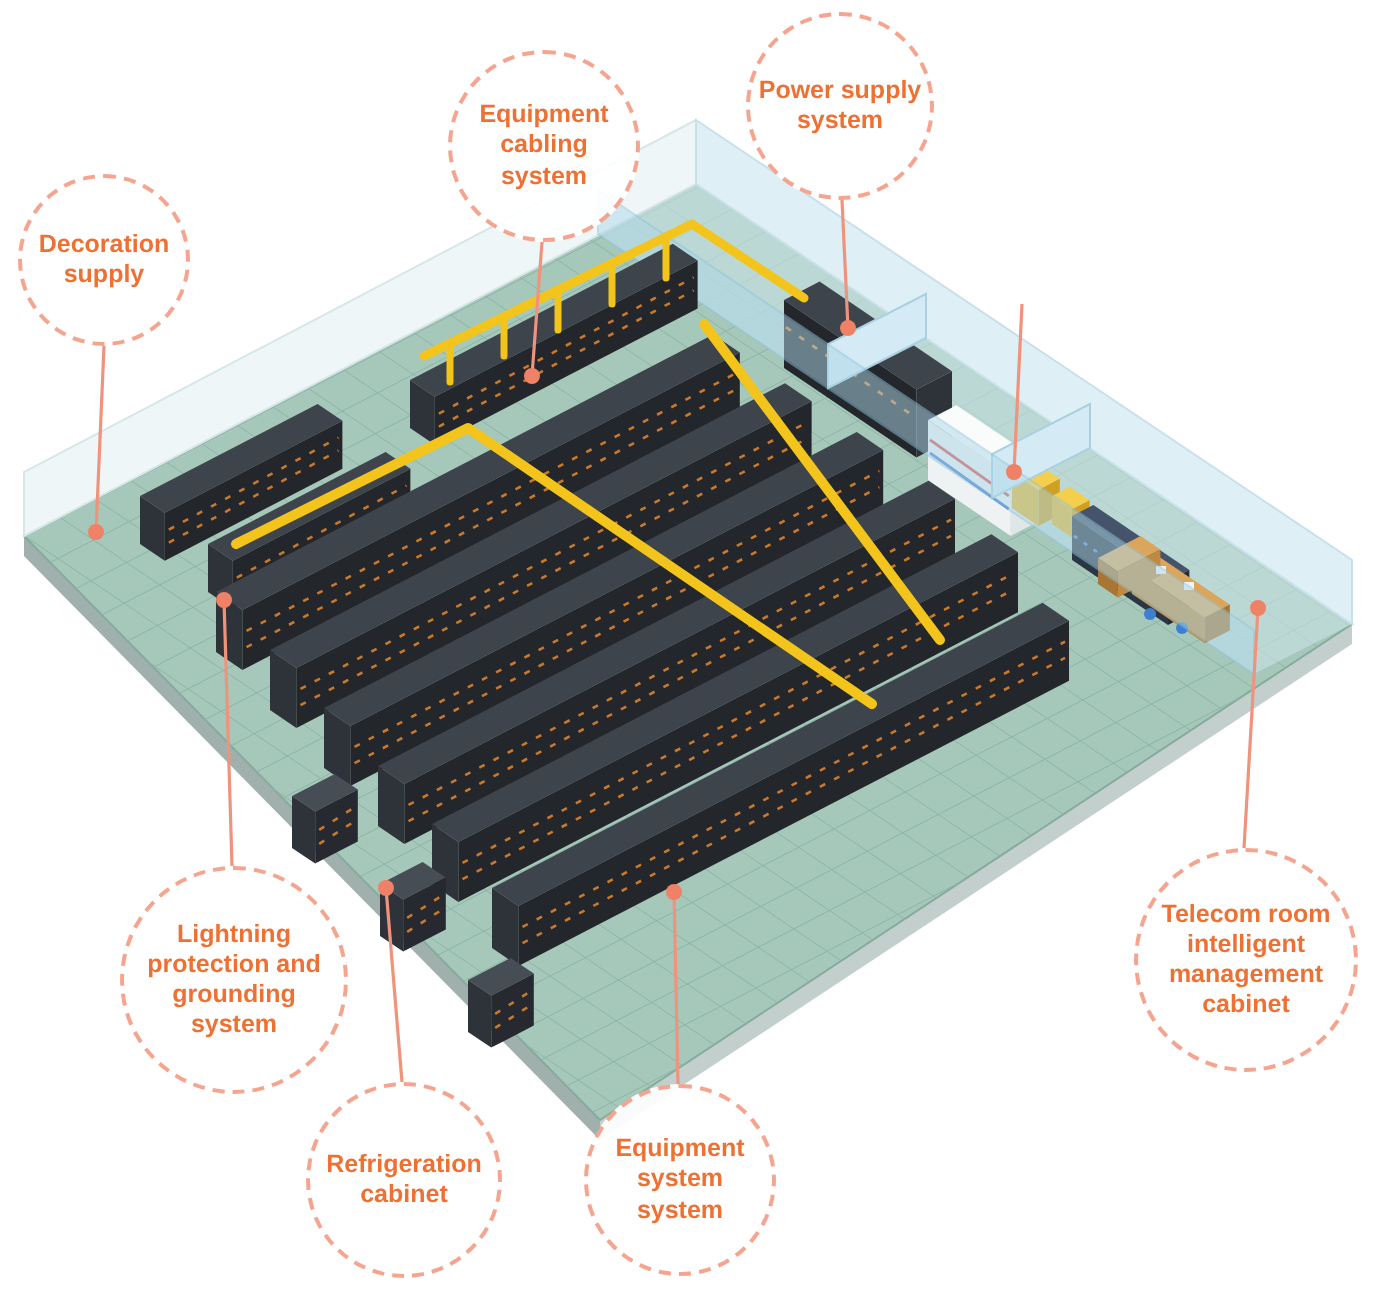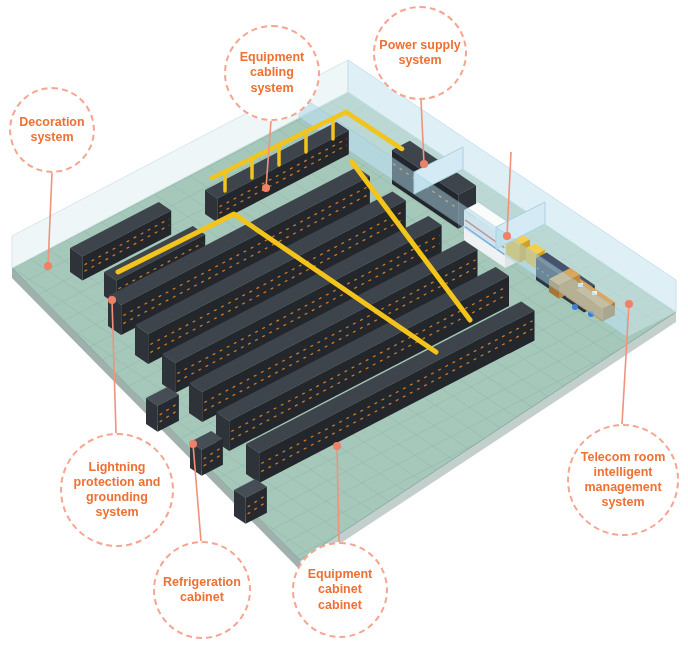--- a/index.html
+++ b/index.html
@@ -213,33 +213,33 @@
         <circle cx="507" cy="236" r="4"></circle>
         <circle cx="112" cy="300" r="4"></circle>
         <circle cx="193" cy="444" r="4"></circle>
         <circle cx="337" cy="446" r="4"></circle>
         <circle cx="629" cy="304" r="4"></circle>
       </g>
     </g>
   </svg>
 
   <div class="callout" style="left:9px;top:87px;width:86px;height:86px;">
-    <span>Decoration system</span>
+    <span>Decoration supply</span>
   </div>
   <div class="callout" style="left:224px;top:25px;width:96px;height:96px;">
     <span>Equipment cabling system</span>
   </div>
   <div class="callout" style="left:373px;top:6px;width:94px;height:94px;">
     <span>Power supply system</span>
   </div>
   <div class="callout" style="left:60px;top:433px;width:114px;height:114px;">
     <span>Lightning protection and grounding system</span>
   </div>
   <div class="callout" style="left:153px;top:541px;width:98px;height:98px;">
     <span>Refrigeration cabinet</span>
   </div>
   <div class="callout" style="left:292px;top:542px;width:96px;height:96px;">
-    <span>Equipment cabinet cabinet</span>
+    <span>Equipment system system</span>
   </div>
   <div class="callout" style="left:567px;top:424px;width:112px;height:112px;">
-    <span>Telecom room intelligent management system</span>
+    <span>Telecom room intelligent management cabinet</span>
   </div>
 </div>
 
 </body></html>

